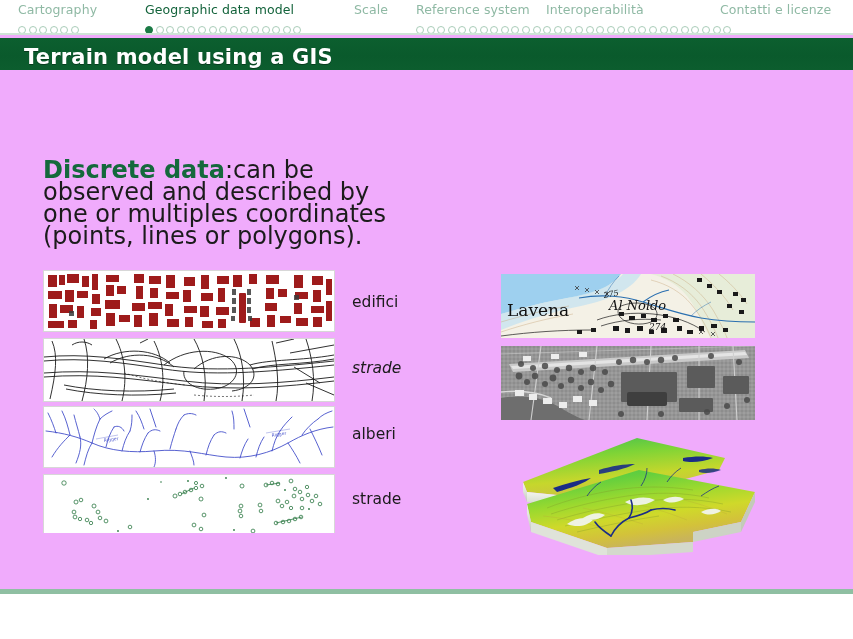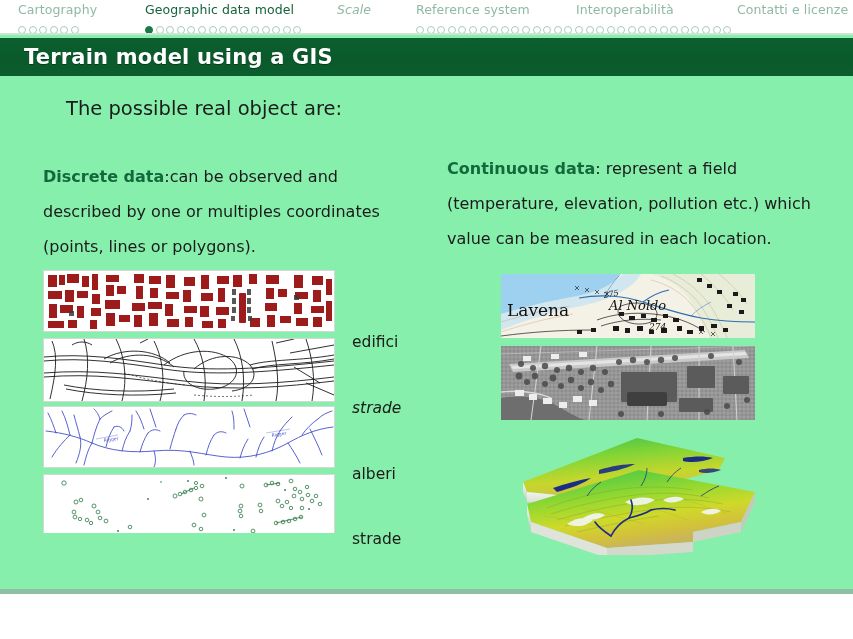--- a/index.html
+++ b/index.html
@@ -2,53 +2,53 @@
 <html><head>
 <meta charset="utf-8">
 <style>
   html,body{margin:0;padding:0;}
   body{
     width:853px;height:639px;overflow:hidden;
     background:#ffffff;
     font-family:"DejaVu Sans","Liberation Sans",sans-serif;
     -webkit-font-smoothing:antialiased;
   }
-  .slide{position:relative;width:853px;height:639px;background:#86efac;}
+  .slide{position:relative;width:853px;height:639px;background:#f0abfc;}
 
   
   .headbar{position:absolute;left:0;top:0;width:853px;height:34px;background:#ffffff;}
   .navrow{position:absolute;left:0;top:2px;width:853px;height:16px;}
   .navitem{position:absolute;font-size:12.5px;letter-spacing:.1px;white-space:nowrap;}
   .navitem.inactive{color:#8fb9a4;font-weight:normal;}
   .navitem.active{color:#13633b;font-weight:normal;}
   .dotsrow{position:absolute;top:19px;height:12px;}
   .dot{display:inline-block;width:6px;height:6px;border-radius:50%;
        border:1.2px solid #a9cdb9;background:transparent;margin-right:2.6px;vertical-align:middle;}
   .dot.on{background:#1a7a45;border-color:#1a7a45;}
   .headrule{position:absolute;left:0;top:33px;width:853px;height:2px;background:#cfe3d7;}
 
   
-  .titlebar{position:absolute;left:0;top:38px;width:853px;height:38px;
+  .titlebar{position:absolute;left:0;top:38px;width:853px;height:32px;
             background:#0d6030;
             background:linear-gradient(180deg,#0c5f2f 0%,#0a5a2c 55%,#0c5d2e 100%);}
   .titlebar .ttxt{position:absolute;left:24px;top:7px;color:#ffffff;font-size:21px;
         font-weight:bold;letter-spacing:.2px;
         text-shadow:0 1px 0 rgba(0,0,0,.35);}
 
   
   .intro{position:absolute;left:66px;top:97px;font-size:19.5px;color:#1b1b1b;}
 
-  .col{position:absolute;font-size:16px;color:#1b1b1b;line-height:35px;}
+  .col{position:absolute;font-size:24px;color:#1b1b1b;line-height:22px;}
   .colL{left:43px;top:159px;width:372px;}
   .colR{left:447px;top:151px;width:372px;}
   .kw{color:#14693c;font-weight:bold;}
 
   
   .imgbox{position:absolute;background:#fff;border:1px solid #d7d7d7;overflow:hidden;}
-  .lbl{position:absolute;font-size:15.5px;color:#1b1b1b;margin-top:40px;}
+  .lbl{position:absolute;font-size:15.5px;color:#1b1b1b;}
 
   .m-build{left:43px;top:270px;width:290px;height:60px;}
   .m-road {left:43px;top:338px;width:290px;height:62px;}
   .m-river{left:43px;top:406px;width:290px;height:60px;}
   .m-tree {left:43px;top:474px;width:290px;height:58px;border-bottom:none;}
 
   
   .m-topo {left:501px;top:274px;width:254px;height:64px;border:none;}
   .m-ortho{left:501px;top:346px;width:254px;height:74px;border:none;}
   .m-dem  {left:487px;top:430px;width:290px;height:125px;border:none;background:transparent;}
@@ -62,46 +62,42 @@
 </style>
 </head>
 <body>
 
 <div class="slide">
 
   <div class="headbar">
     <div class="navrow">
       <div class="navitem inactive" style="left:18px;">Cartography</div>
       <div class="navitem active" style="left:145px;">Geographic data model</div>
-      <div class="navitem inactive" style="left:337px;font-style:italic;">Scale</div>
+      <div class="navitem inactive" style="left:354px;">Scale</div>
       <div class="navitem inactive" style="left:416px;">Reference system</div>
-      <div class="navitem inactive" style="left:576px;">Interoperabilità</div>
-      <div class="navitem inactive" style="left:720px;margin-left:17px;">Contatti e licenze</div>
+      <div class="navitem inactive" style="left:546px;">Interoperabilità</div>
+      <div class="navitem inactive" style="left:720px;">Contatti e licenze</div>
     </div>
 
     <div class="dotsrow" id="dots-cartography" style="left:18px;"><span class="dot"></span><span class="dot"></span><span class="dot"></span><span class="dot"></span><span class="dot"></span><span class="dot"></span></div>
     <div class="dotsrow" id="dots-geodata" style="left:145px;"><span class="dot on"></span><span class="dot"></span><span class="dot"></span><span class="dot"></span><span class="dot"></span><span class="dot"></span><span class="dot"></span><span class="dot"></span><span class="dot"></span><span class="dot"></span><span class="dot"></span><span class="dot"></span><span class="dot"></span><span class="dot"></span><span class="dot"></span></div>
     <div class="dotsrow" id="dots-right" style="left:416px;"><span class="dot"></span><span class="dot"></span><span class="dot"></span><span class="dot"></span><span class="dot"></span><span class="dot"></span><span class="dot"></span><span class="dot"></span><span class="dot"></span><span class="dot"></span><span class="dot"></span><span class="dot"></span><span class="dot"></span><span class="dot"></span><span class="dot"></span><span class="dot"></span><span class="dot"></span><span class="dot"></span><span class="dot"></span><span class="dot"></span><span class="dot"></span><span class="dot"></span><span class="dot"></span><span class="dot"></span><span class="dot"></span><span class="dot"></span><span class="dot"></span><span class="dot"></span><span class="dot"></span><span class="dot"></span></div>
 
     <div class="headrule"></div>
   </div>
 
   <div class="titlebar">
     <div class="ttxt">Terrain model using a GIS</div>
   </div>
 
-  <div class="intro">The possible real object are:</div>
 
   <div class="col colL">
     <span class="kw">Discrete data</span><span>:can be observed and described by one or multiples coordinates (points, lines or polygons).</span>
   </div>
 
-  <div class="col colR">
-    <span class="kw">Continuous data</span><span>: represent a field (temperature, elevation, pollution etc.) which value can be measured in each location.</span>
-  </div>
 
   <div class="imgbox m-build">
     <svg width="290" height="60" viewBox="0 0 290 60">
       <rect width="290" height="60" fill="#fff"></rect>
       <g fill="#9e1b1b">
         <rect x="4" y="4" width="9" height="12"></rect>
           <rect x="15" y="4" width="6" height="10"></rect>
         <rect x="23" y="3" width="12" height="9"></rect>
           <rect x="38" y="5" width="7" height="11"></rect>
         <rect x="4" y="20" width="14" height="8"></rect>

